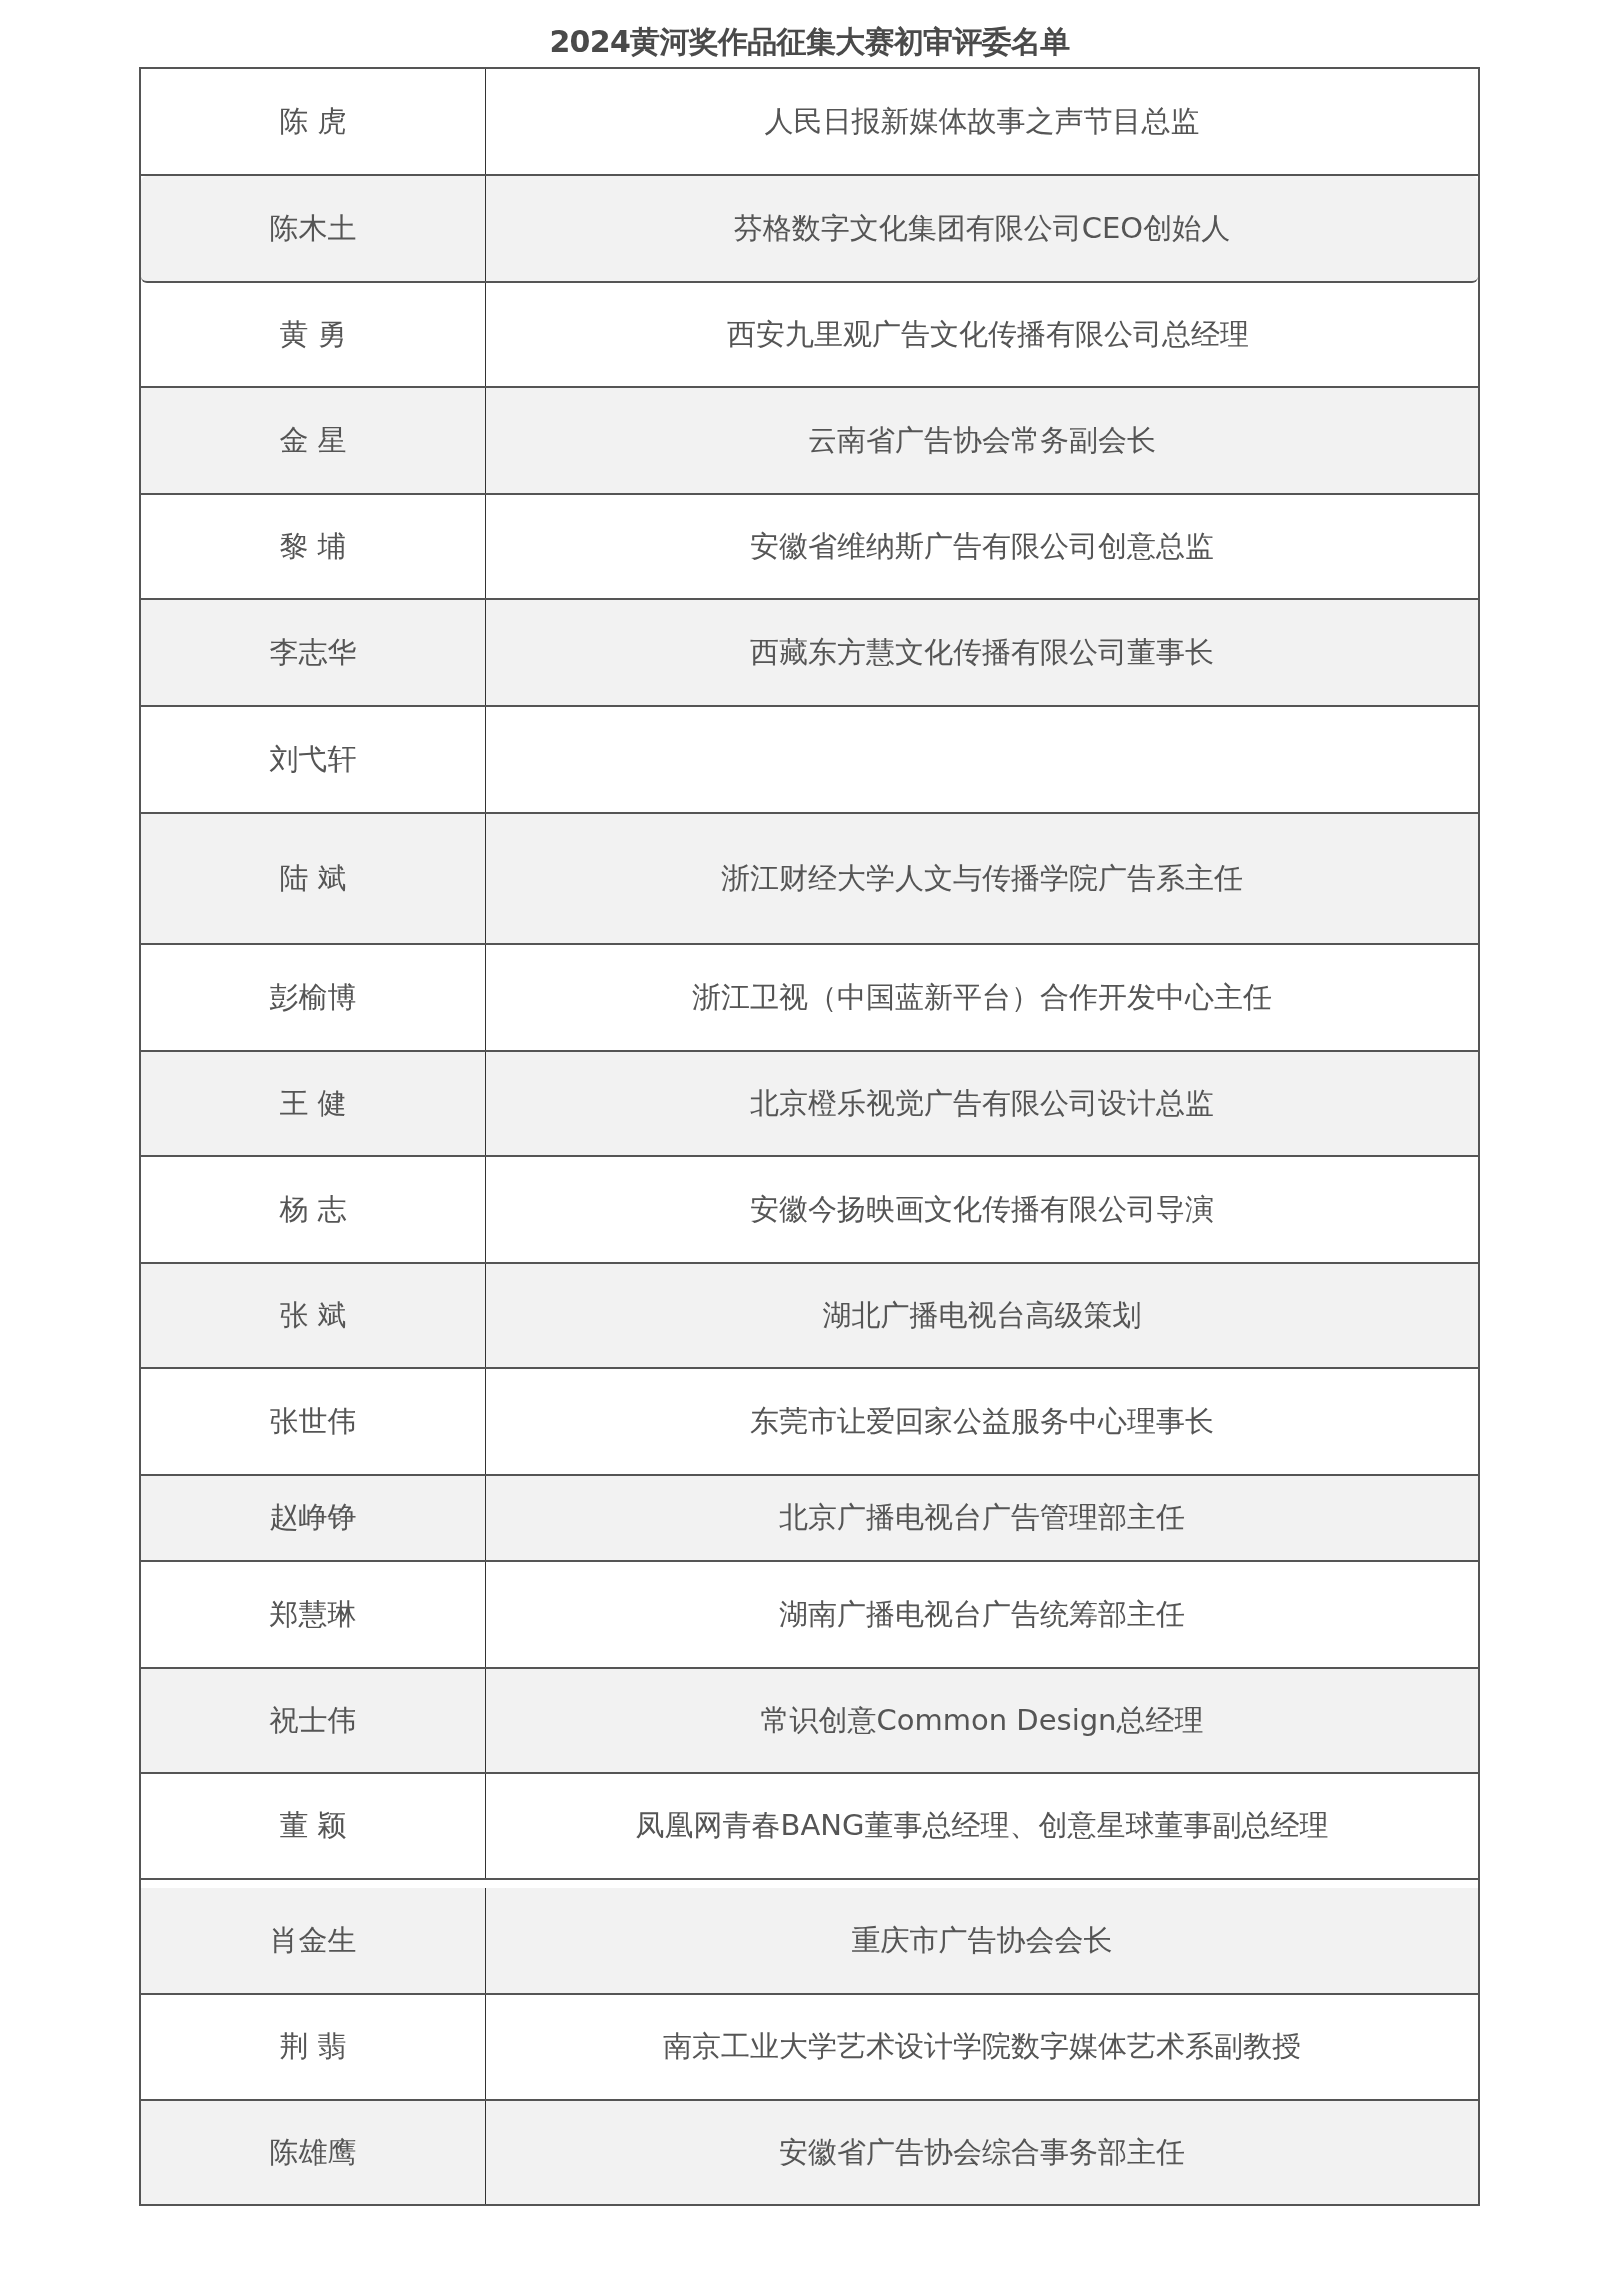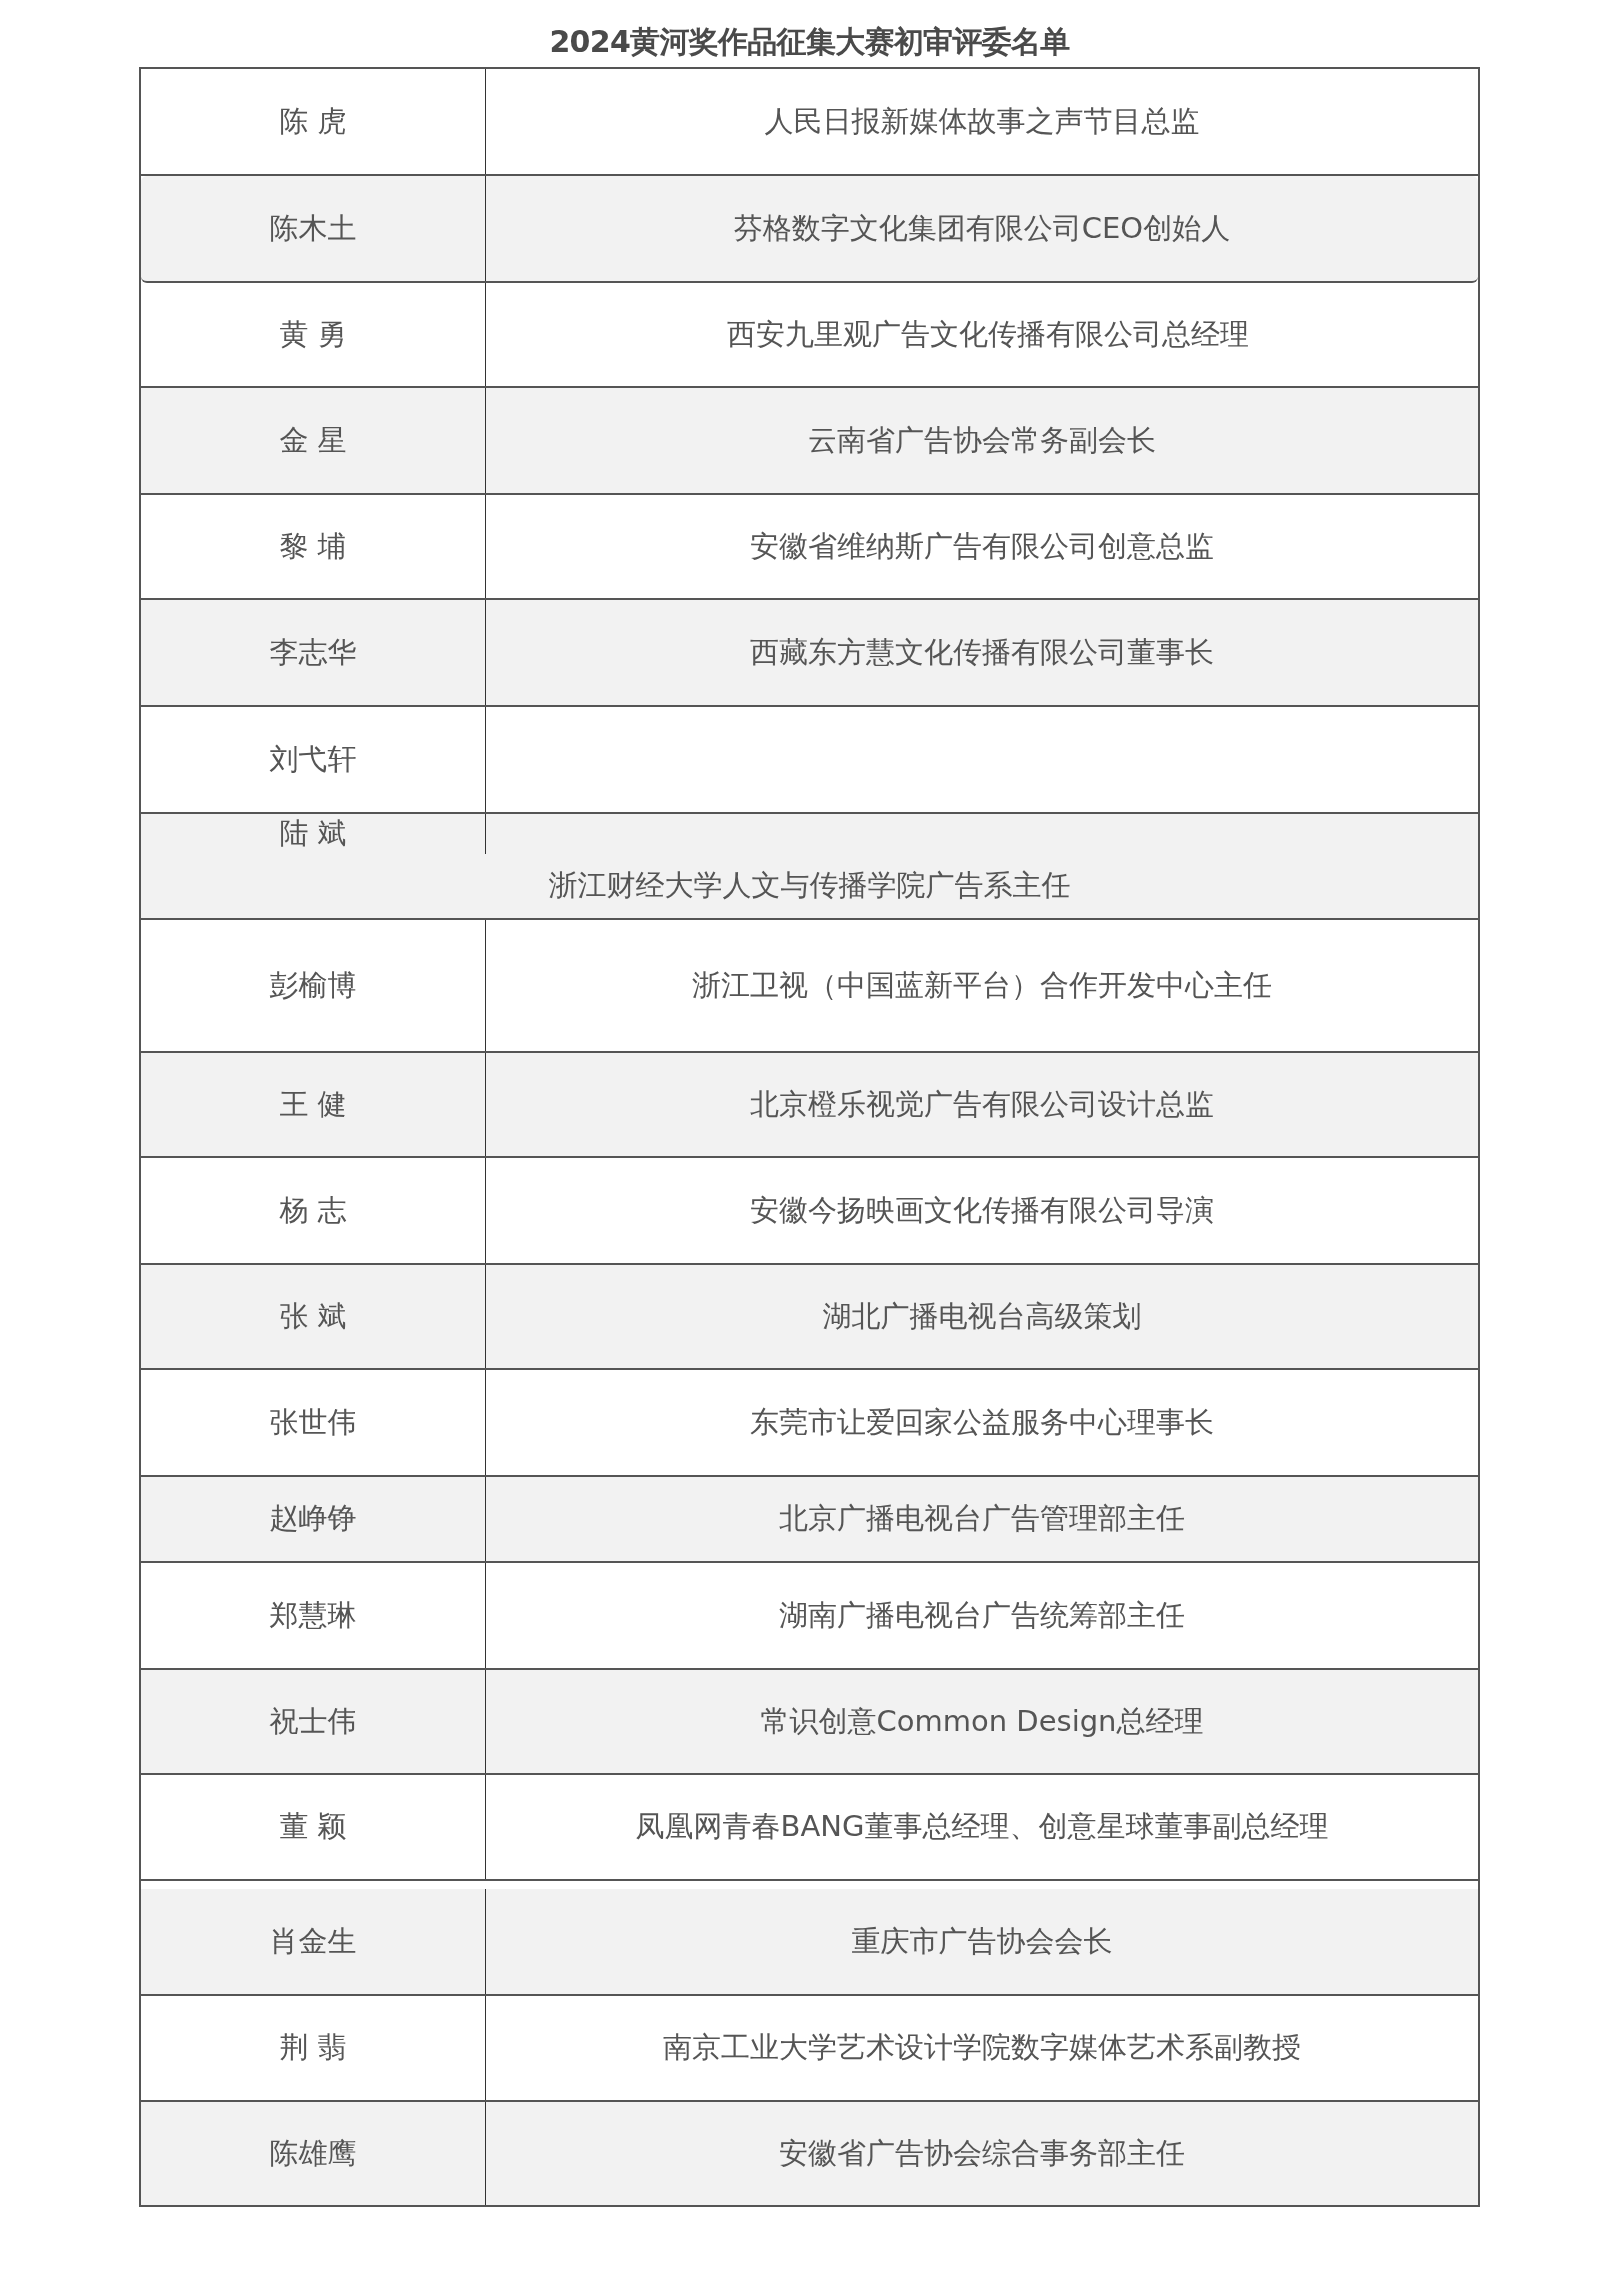--- a/index.html
+++ b/index.html
@@ -90,25 +90,25 @@
       <div class="cell name">黎 埔</div>
       <div class="cell title-cell">安徽省维纳斯广告有限公司创意总监</div>
     </div>
     <div class="row alt" style="height: 107px;">
       <div class="cell name">李志华</div>
       <div class="cell title-cell">西藏东方慧文化传播有限公司董事长</div>
     </div>
     <div class="row" style="height: 107px;">
       <div class="cell name">刘弋轩</div>
     </div>
-    <div class="row alt" style="height: 106px; flex-direction: column;">
+    <div class="row alt" style="height: 131px;">
       <div class="cell name">陆 斌</div>
       <div class="cell title-cell">浙江财经大学人文与传播学院广告系主任</div>
     </div>
-    <div class="row" style="height: 133px;">
+    <div class="row" style="height: 107px;">
       <div class="cell name">彭榆博</div>
       <div class="cell title-cell">浙江卫视（中国蓝新平台）合作开发中心主任</div>
     </div>
     <div class="row alt" style="height: 105px;">
       <div class="cell name">王 健</div>
       <div class="cell title-cell">北京橙乐视觉广告有限公司设计总监</div>
     </div>
     <div class="row" style="height: 107px;">
       <div class="cell name">杨 志</div>
       <div class="cell title-cell">安徽今扬映画文化传播有限公司导演</div>

